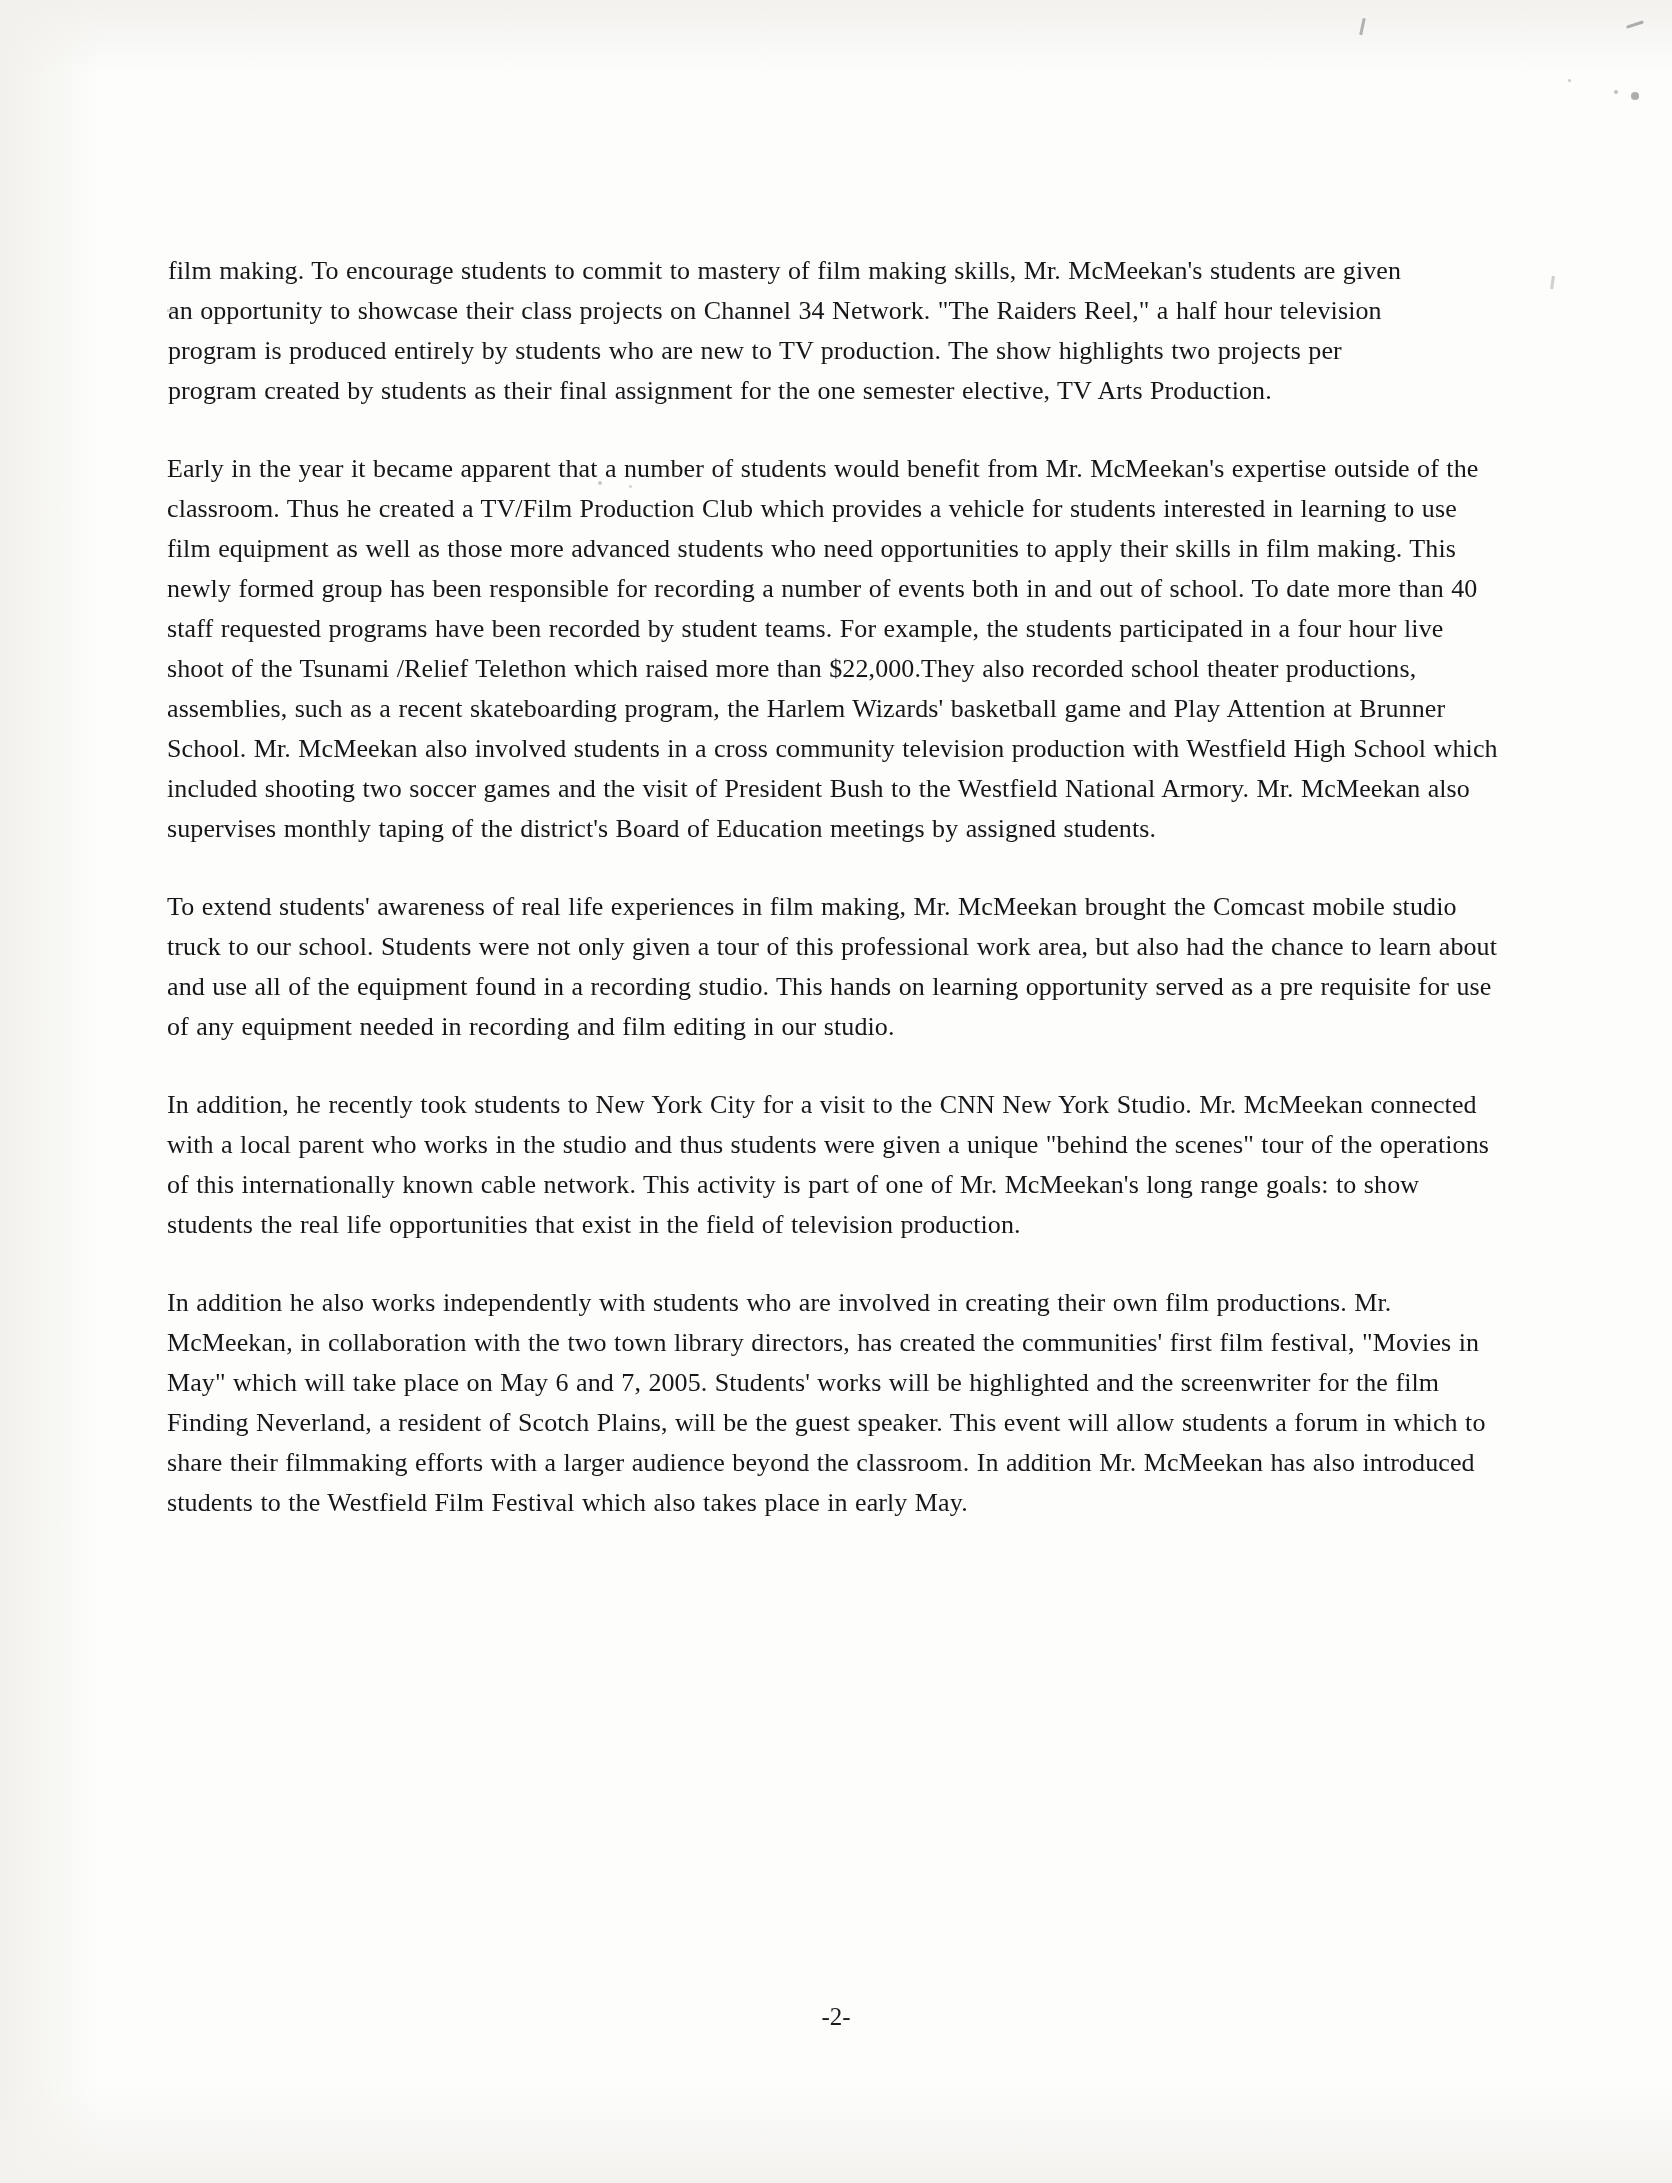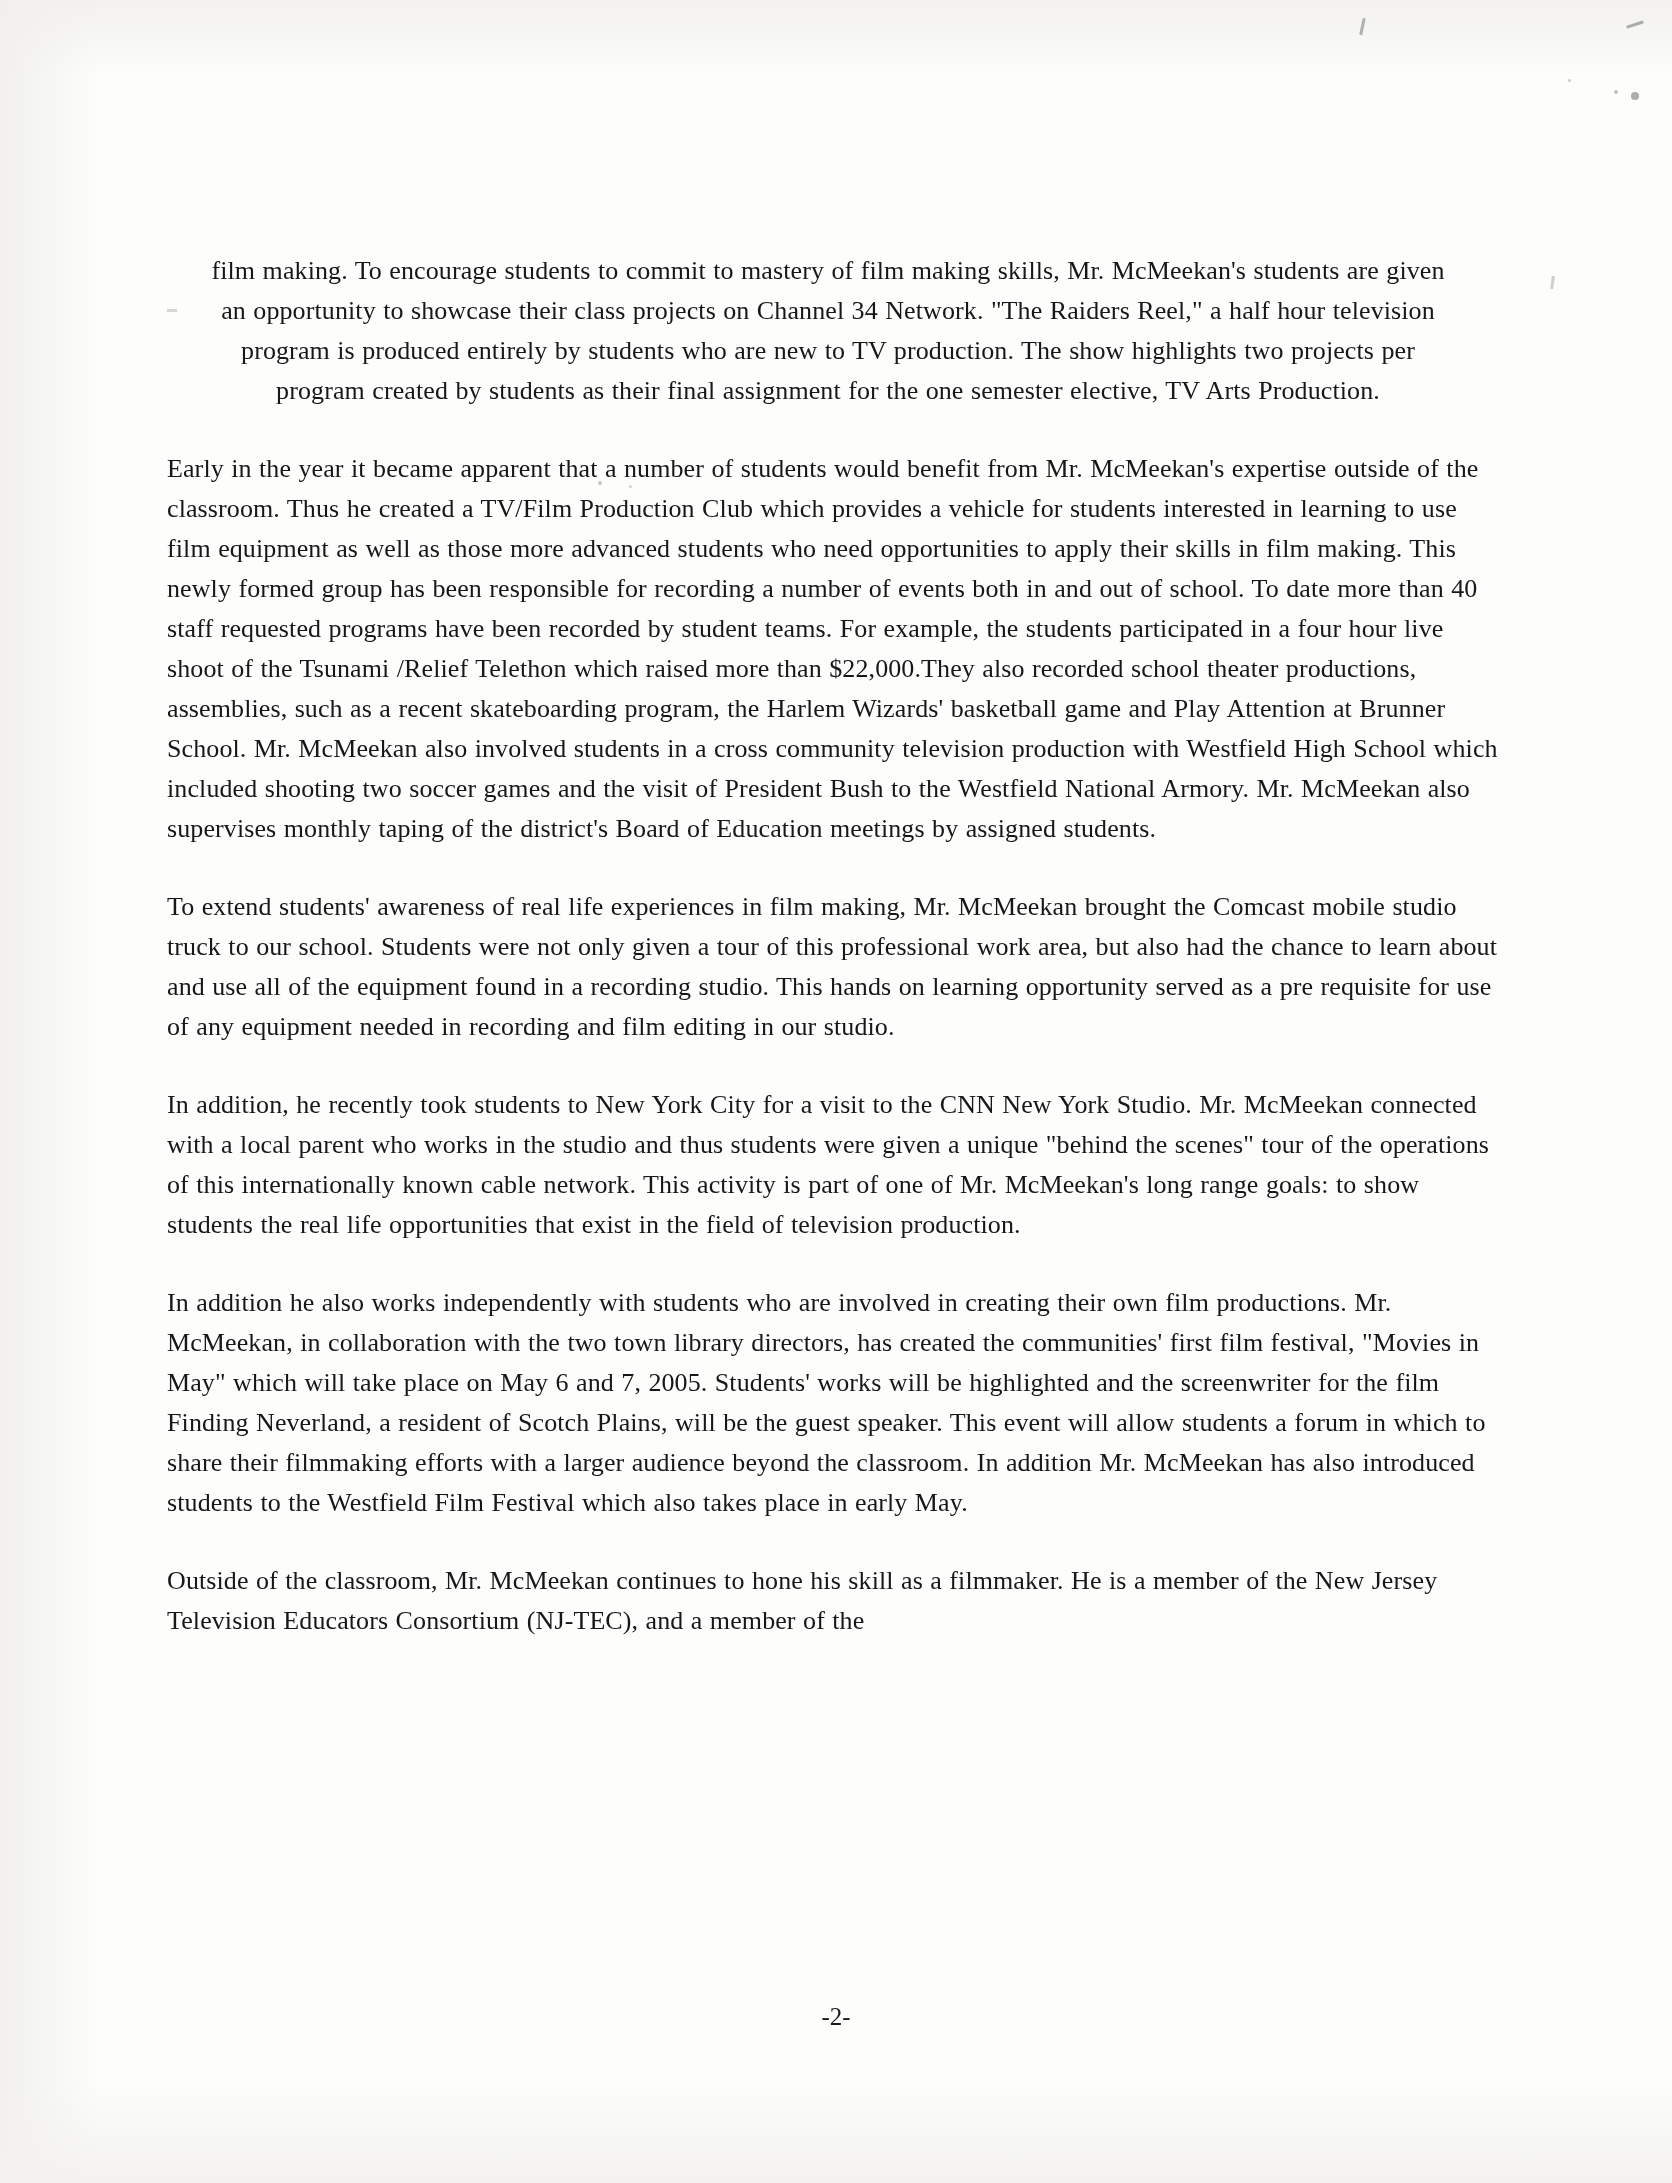--- a/index.html
+++ b/index.html
@@ -59,23 +59,22 @@
     text-align: left;
     letter-spacing: 0.1px;
     word-spacing: 0.8px;
     color: #17171a;
   }
   p.para:last-of-type {
     margin-bottom: 0;
   }
   
   p.para.first {
-    margin-left: 34px;
+    margin-left: 1px;
     width: 1254px;
-    text-align: center;
   }
   p.para.p2 {
     width: 1338px;
     margin-top: 19px;
   }
   p.para.p3, p.para.p4, p.para.p5 {
     width: 1338px;
   }
   p.para.p6 {
     width: 1338px;
@@ -181,20 +180,19 @@
     <p class="para first p1">film making. To encourage students to commit to mastery of film making skills, Mr. McMeekan's students are given an opportunity to showcase their class projects on Channel 34 Network. "The Raiders Reel," a half hour television program is produced entirely by students who are new to TV production. The show highlights two projects per program created by students as their final assignment for the one semester elective, TV Arts Production.</p>
 
     <p class="para p2">Early in the year it became apparent that a number of students would benefit from Mr. McMeekan's expertise outside of the classroom. Thus he created a TV/Film Production Club which provides a vehicle for students interested in learning to use film equipment as well as those more advanced students who need opportunities to apply their skills in film making. This newly formed group has been responsible for recording a number of events both in and out of school. To date more than 40 staff requested programs have been recorded by student teams. For example, the students participated in a four hour live shoot of the Tsunami /Relief Telethon which raised more than $22,000.They also recorded school theater productions, assemblies, such as a recent skateboarding program, the Harlem Wizards' basketball game and Play Attention at Brunner School. Mr. McMeekan also involved students in a cross community television production with Westfield High School which included shooting two soccer games and the visit of President Bush to the Westfield National Armory. Mr. McMeekan also supervises monthly taping of the district's Board of Education meetings by assigned students.</p>
 
     <p class="para p3">To extend students' awareness of real life experiences in film making, Mr. McMeekan brought the Comcast mobile studio truck to our school. Students were not only given a tour of this professional work area, but also had the chance to learn about and use all of the equipment found in a recording studio. This hands on learning opportunity served as a pre requisite for use of any equipment needed in recording and film editing in our studio.</p>
 
     <p class="para p4">In addition, he recently took students to New York City for a visit to the CNN New York Studio. Mr. McMeekan connected with a local parent who works in the studio and thus students were given a unique "behind the scenes" tour of the operations of this internationally known cable network. This activity is part of one of Mr. McMeekan's long range goals: to show students the real life opportunities that exist in the field of television production.</p>
 
     <p class="para p5"><span>In addition he also works independently with students who are involved in creating their own film productions. Mr. McMeekan, in collaboration with the two town library directors, has created the communities' first film festival, "Movies in May" which will take place on May 6 and 7, 2005. Students' works will be highlighted and the screenwriter for the film </span><span class="italic">Finding Neverland,</span><span> a resident of Scotch Plains, will be the guest speaker. This event will allow students a forum in which to share their filmmaking efforts with a larger audience beyond the classroom. In addition Mr. McMeekan has also introduced students to the Westfield Film Festival which also takes place in early May.</span></p>
 
-    <p class="para p6">Outside of the classroom, Mr. McMeekan continues to hone his skill as a filmmaker. He is a member of the New Jersey Television Educators Consortium (NJ-TEC), and a member of the</p>
 
   </div>
 
   <div class="page-number">-2-</div>
 
 </div>
 
 
 </body></html>

